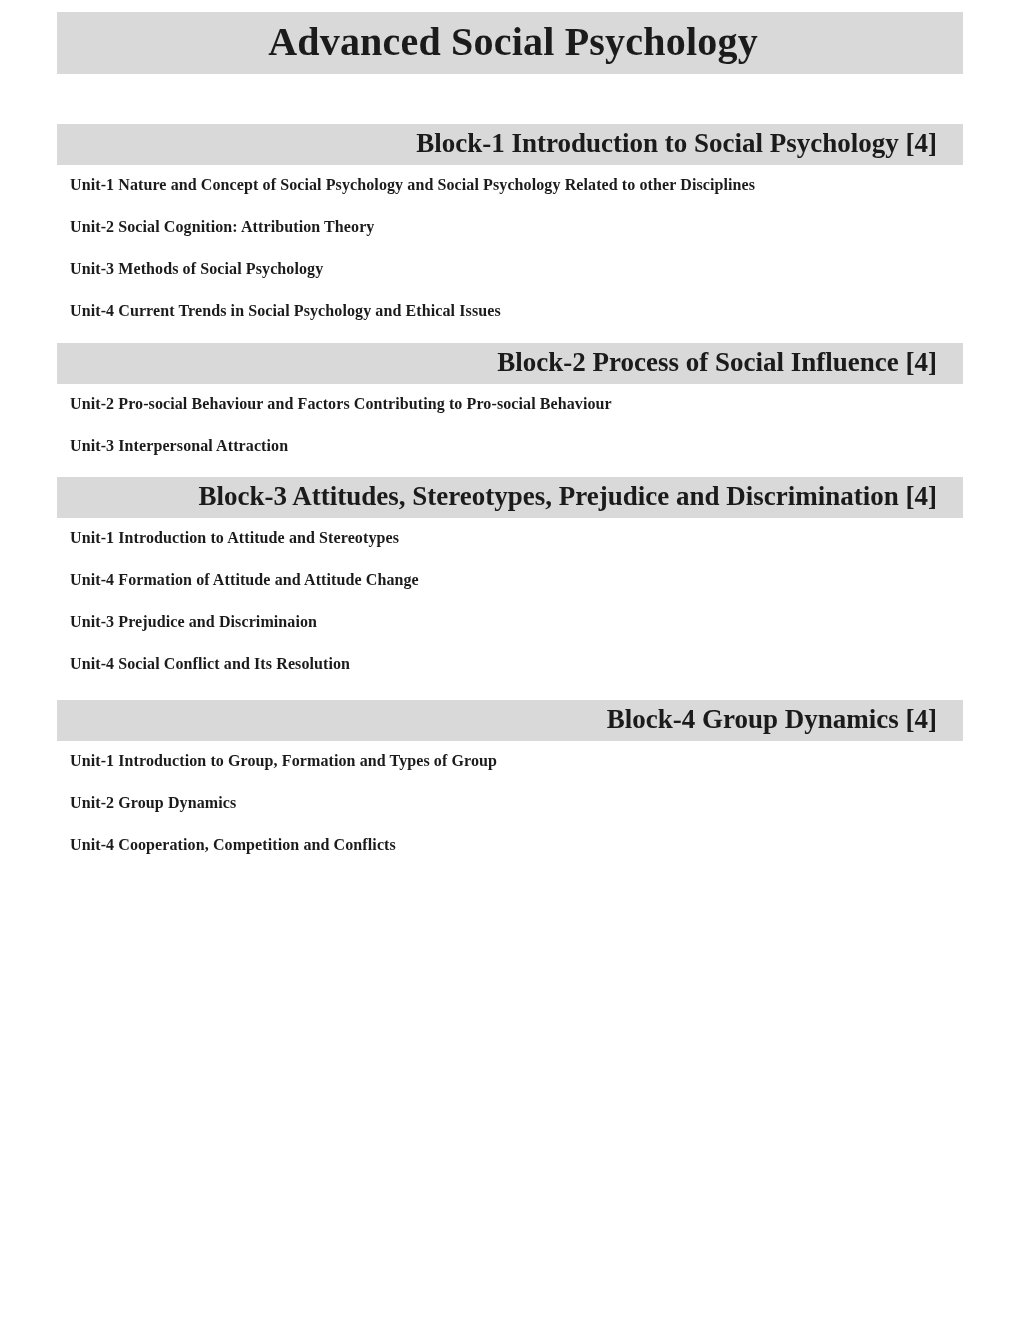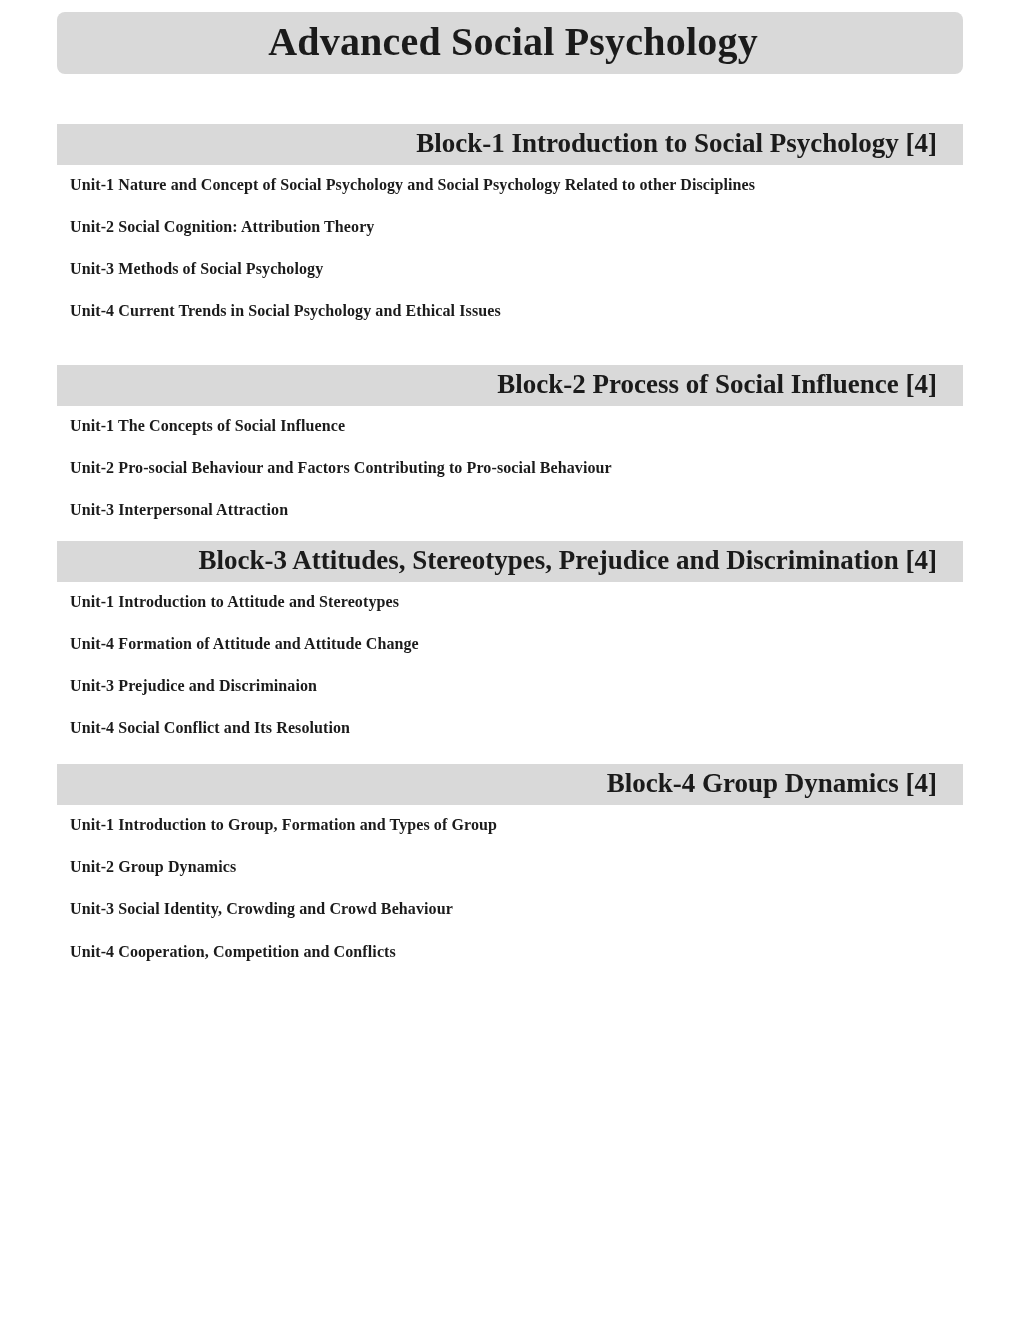--- a/index.html
+++ b/index.html
@@ -19,21 +19,20 @@
     width: 1020px;
     height: 1320px;
     padding: 12px 57px 0 57px;
     overflow: hidden;
   }
   .title-banner {
     background: #d9d9d9;
     text-align: center;
     padding: 7px 4px 9px 10px;
     margin-bottom: 50px;
-    border-radius: 8px;
   }
   .page-title {
     font-size: 40px;
     font-weight: 700;
     line-height: 1.15;
     letter-spacing: 0.2px;
   }
   .block-bar {
     background: #d9d9d9;
     text-align: right;
@@ -45,21 +44,21 @@
   .unit-list {
     padding-top: 9px;
   }
   .unit {
     font-size: 16px;
     font-weight: 700;
     line-height: 1.32;
     margin: 0 0 21px 13px;
     letter-spacing: 0.1px;
   }
-  .gap-b2 { margin-top: 44px; }
+  .gap-b2 { margin-top: 22px; }
   .gap-b3 { }
   .gap-b4 { margin-top: 26px; }
 </style>
 </head>
 <body>
 
 <div class="page">
 
   <div class="title-banner">
     <div class="page-title">Advanced Social Psychology</div>
@@ -71,39 +70,37 @@
       <div class="unit">Unit-1 Nature and Concept of Social Psychology and Social Psychology Related to other Disciplines</div>
       <div class="unit">Unit-2 Social Cognition: Attribution Theory</div>
       <div class="unit">Unit-3 Methods of Social Psychology</div>
       <div class="unit">Unit-4 Current Trends in Social Psychology and Ethical Issues</div>
     </div>
   </div>
 
   <div class="block gap-b2">
     <div class="block-bar">Block-2 Process of Social Influence [4]</div>
     <div class="unit-list">
-      <div class="unit">Unit-1 The Concepts of Social Influence</div>
       <div class="unit">Unit-2 Pro-social Behaviour and Factors Contributing to Pro-social Behaviour</div>
       <div class="unit">Unit-3 Interpersonal Attraction</div>
     </div>
   </div>
 
   <div class="block gap-b3">
     <div class="block-bar">Block-3 Attitudes, Stereotypes, Prejudice and Discrimination [4]</div>
     <div class="unit-list">
       <div class="unit">Unit-1 Introduction to Attitude and Stereotypes</div>
       <div class="unit">Unit-4 Formation of Attitude and Attitude Change</div>
       <div class="unit">Unit-3 Prejudice and Discriminaion</div>
       <div class="unit">Unit-4 Social Conflict and Its Resolution</div>
     </div>
   </div>
 
   <div class="block gap-b4">
     <div class="block-bar">Block-4 Group Dynamics [4]</div>
     <div class="unit-list">
       <div class="unit">Unit-1 Introduction to Group, Formation and Types of Group</div>
       <div class="unit">Unit-2 Group Dynamics</div>
-      <div class="unit">Unit-3 Social Identity, Crowding and Crowd Behaviour</div>
       <div class="unit">Unit-4 Cooperation, Competition and Conflicts</div>
     </div>
   </div>
 
 </div>
 
 </body></html>

